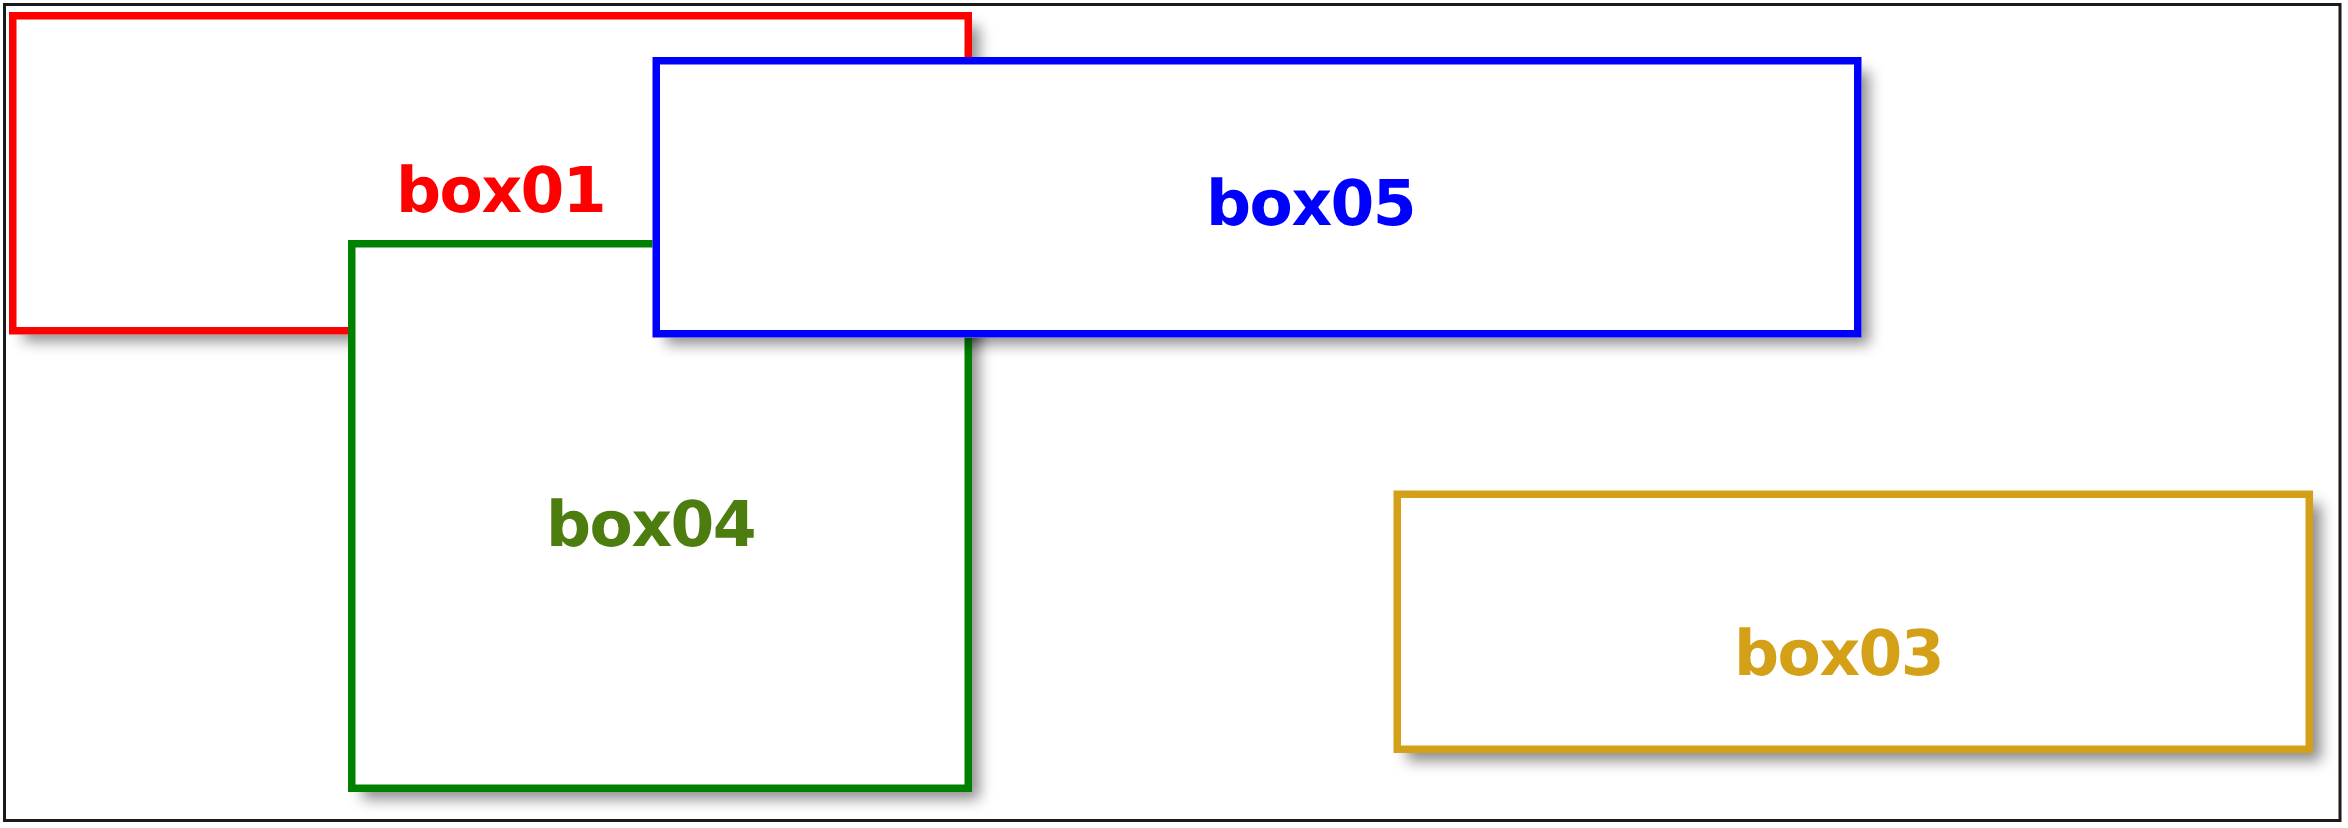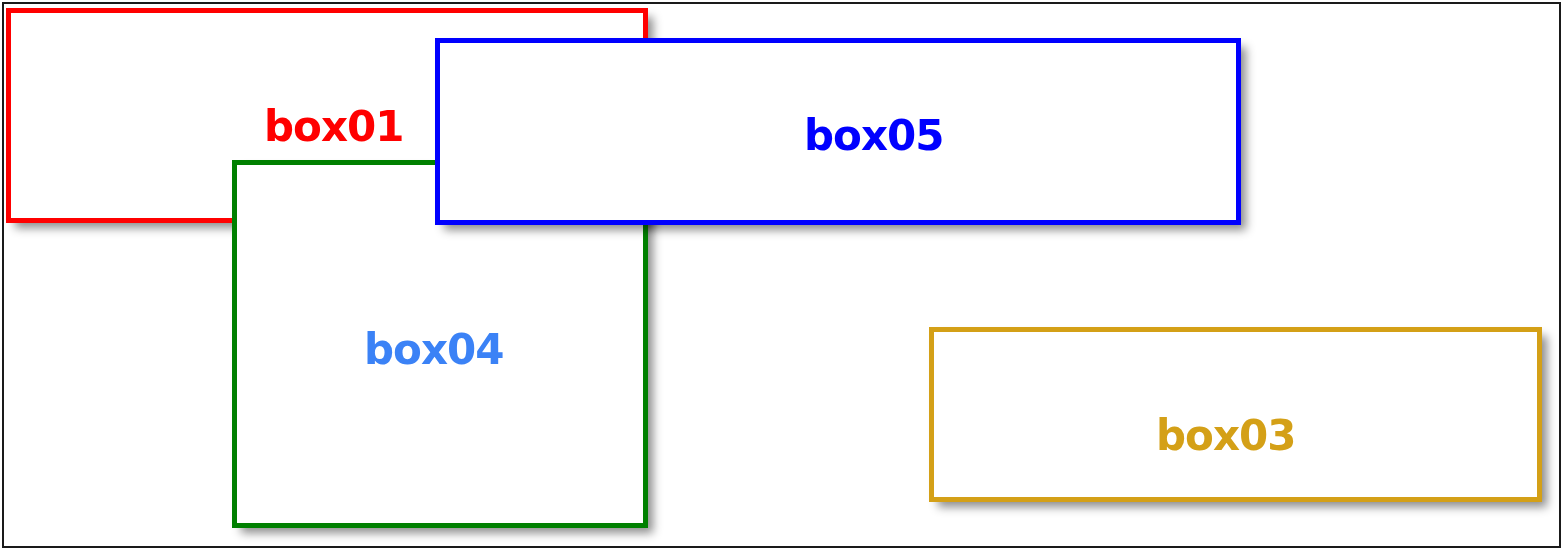--- a/index.html
+++ b/index.html
@@ -120,21 +120,21 @@
 
 <div id="canvas" style="width: 1565px; height: 552px; background: rgb(255, 255, 255);">
 
   <div id="frame" style="border-color: rgb(26, 26, 26);"></div>
 
   <div class="box" id="box01" style="border-color: rgb(255, 0, 0); left: 6px; top: 8px; width: 642px; height: 215px; background: rgb(255, 255, 255); z-index: 1;">
     <span class="box-label" style="color: rgb(255, 0, 0);">box01</span>
   </div>
 
   <div class="box" id="box04" style="border-color: rgb(0, 128, 0); left: 232px; top: 160px; width: 416px; height: 368px; background: rgb(255, 255, 255); z-index: 2;">
-    <span class="box-label" style="color: #3b82f6;">box04</span>
+    <span class="box-label" style="color: #4d7c0f;">box04</span>
   </div>
 
 
   <div class="box" id="box03" style="border-color: rgb(212, 160, 23); left: 929px; top: 327px; width: 613px; height: 175px; background: rgb(255, 255, 255); z-index: 4;">
     <span class="box-label" style="color: rgb(212, 160, 23);">box03</span>
   </div>
 
   <div class="box" id="box05" style="border-color: rgb(0, 0, 255); left: 435px; top: 38px; width: 806px; height: 187px; background: rgb(255, 255, 255); z-index: 5;">
     <span class="box-label" style="color: rgb(0, 0, 255);">box05</span>
   </div>

